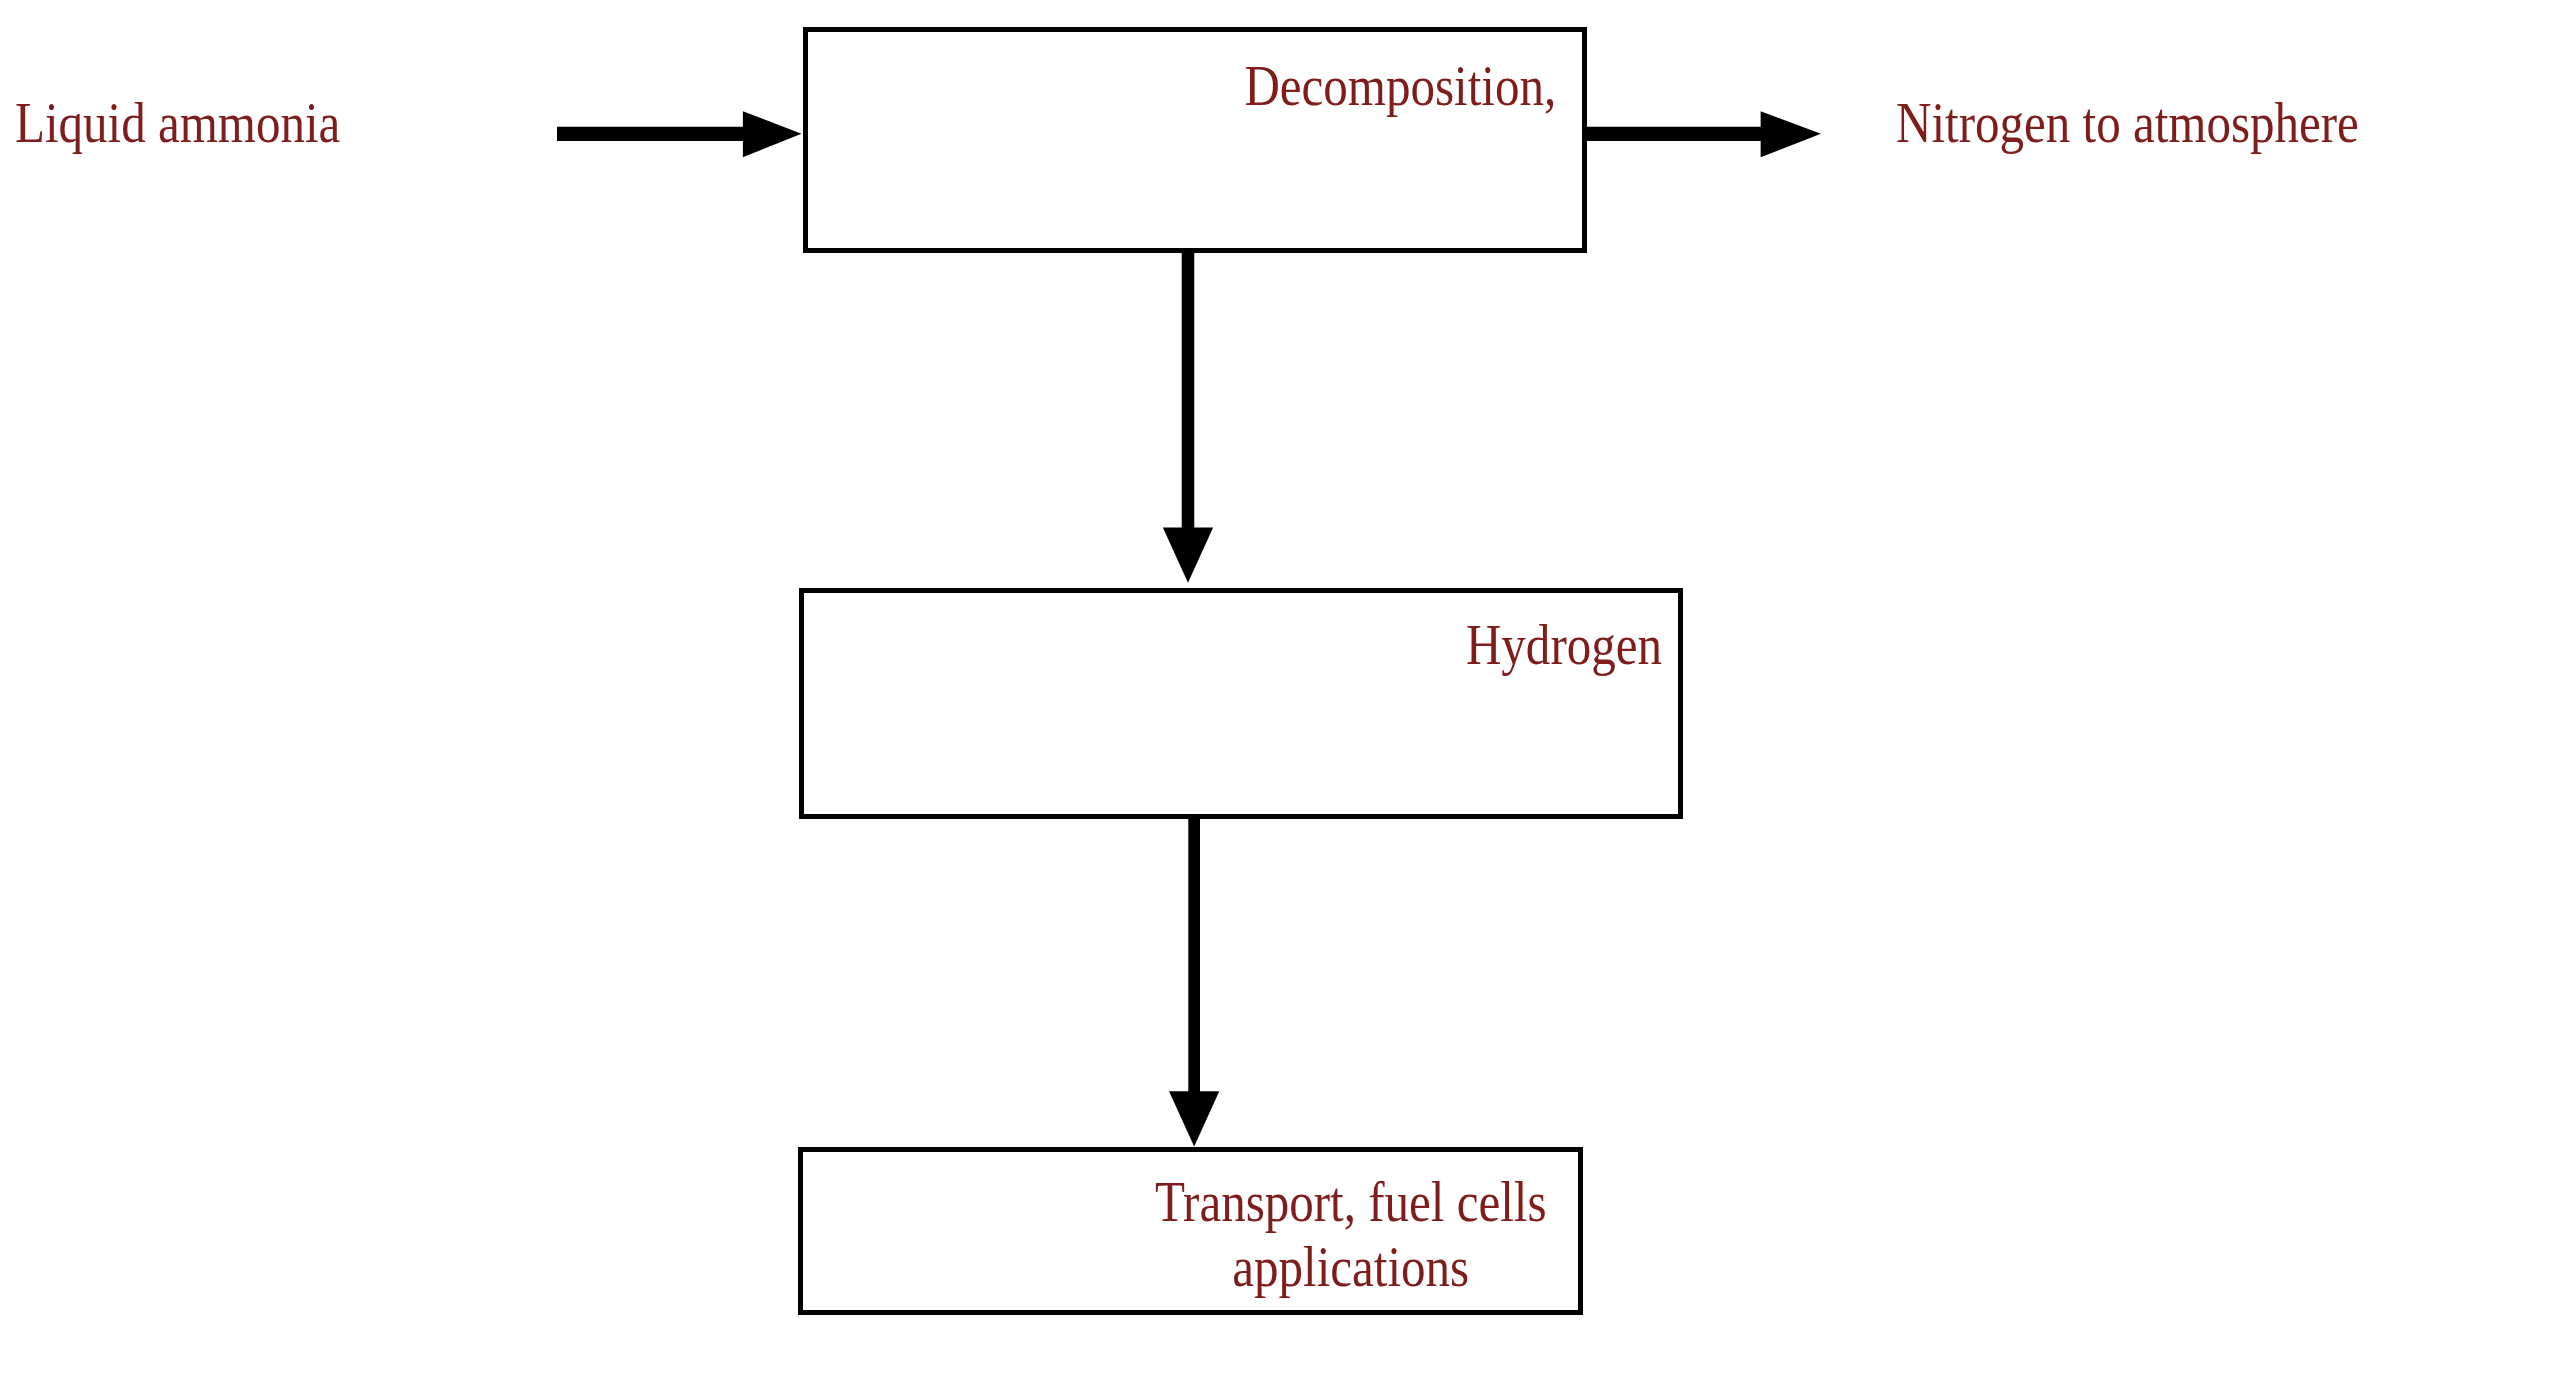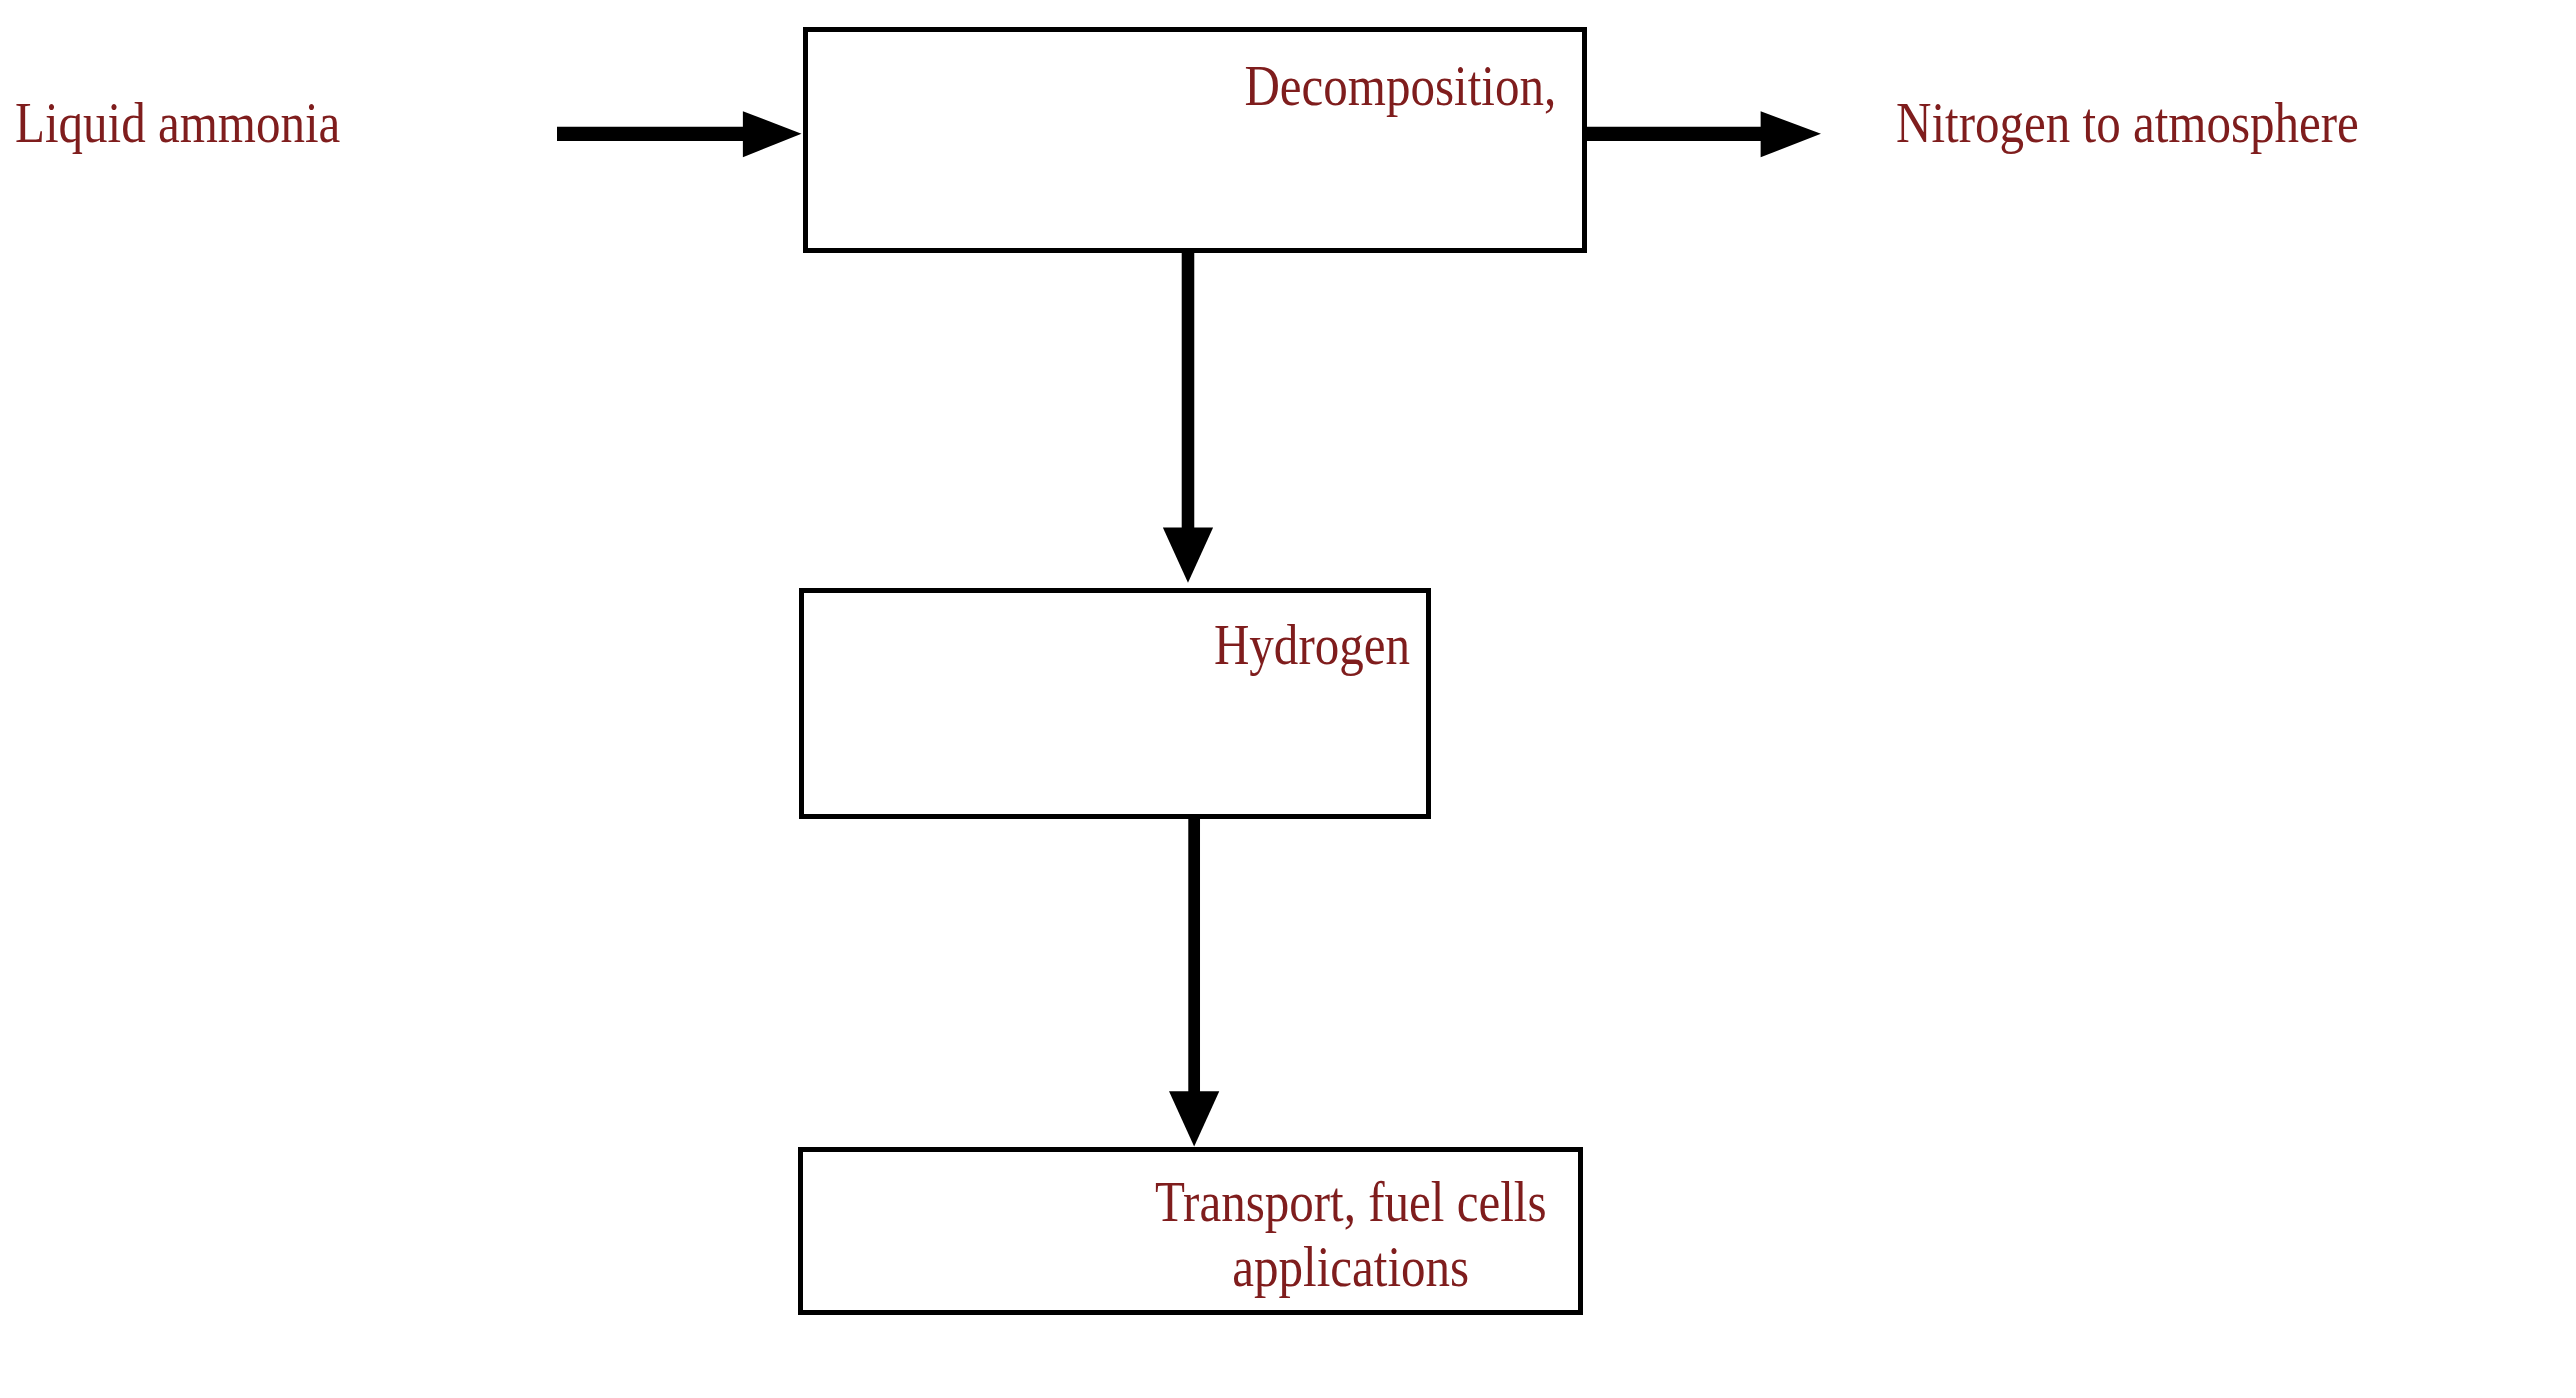--- a/index.html
+++ b/index.html
@@ -77,21 +77,21 @@
 
   <div class="free-label" style="left:1896px; top:92px;">Nitrogen to atmosphere</div>
 
   <div class="flow-arrow" style="left:1157px; top:251px; width:67px; height:335px;">
     <svg width="67" height="335" viewBox="0 0 80 400" xmlns="http://www.w3.org/2000/svg">
       <line x1="37" y1="0" x2="37" y2="340" stroke="#000000" stroke-width="15"></line>
       <polygon points="7,330 67,330 37,396" fill="#000000"></polygon>
     </svg>
   </div>
 
-  <div class="node-box" style="left:799px; top:588px; width:632px; height:231px;">
+  <div class="node-box" style="left:799px; top:588px; width:884px; height:231px;">
     <span class="node-label" style="padding-top:20px;">Hydrogen</span>
   </div>
 
   <div class="flow-arrow" style="left:1164px; top:818px; width:67px; height:332px;">
     <svg width="67" height="332" viewBox="0 0 80 396" xmlns="http://www.w3.org/2000/svg">
       <line x1="36" y1="0" x2="36" y2="336" stroke="#000000" stroke-width="14"></line>
       <polygon points="6,326 66,326 36,392" fill="#000000"></polygon>
     </svg>
   </div>
 

